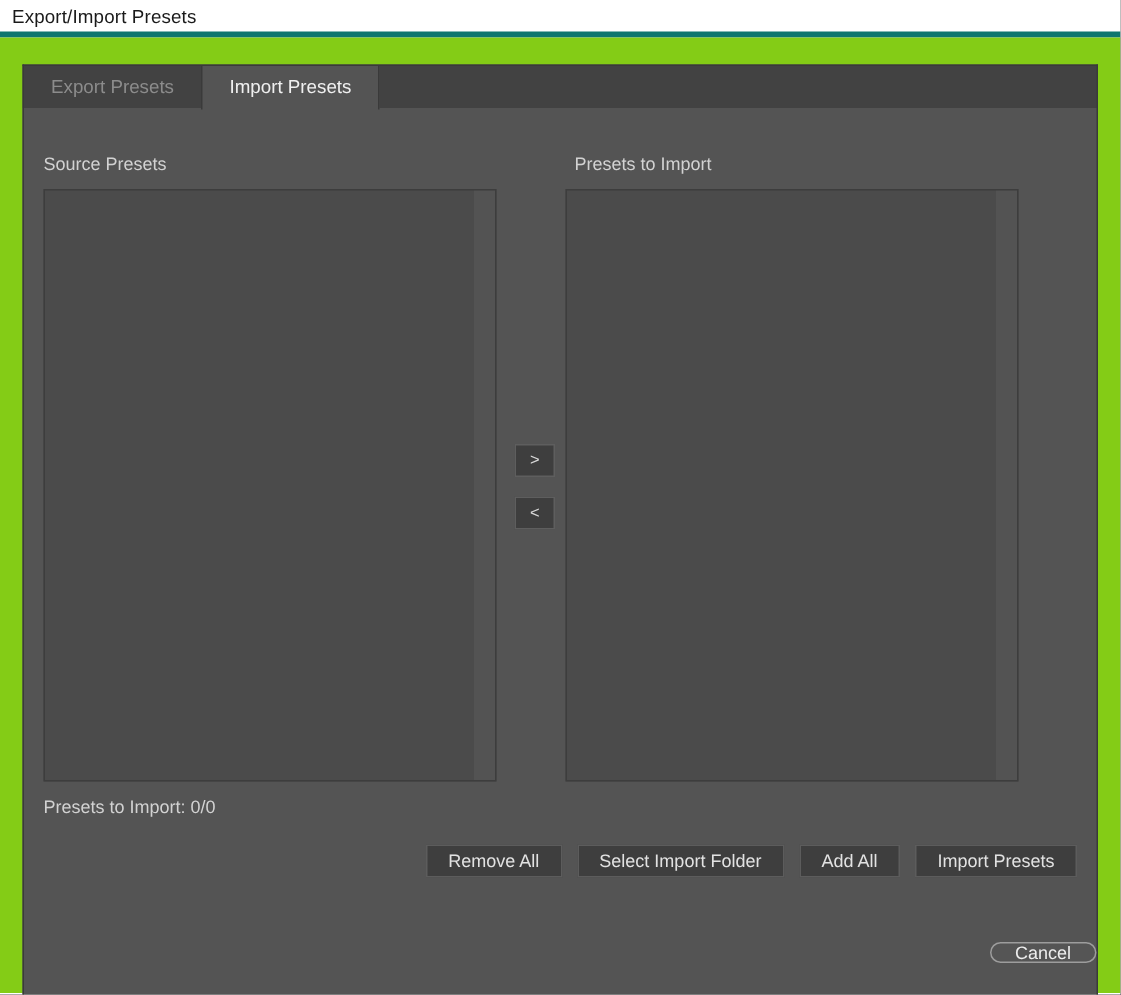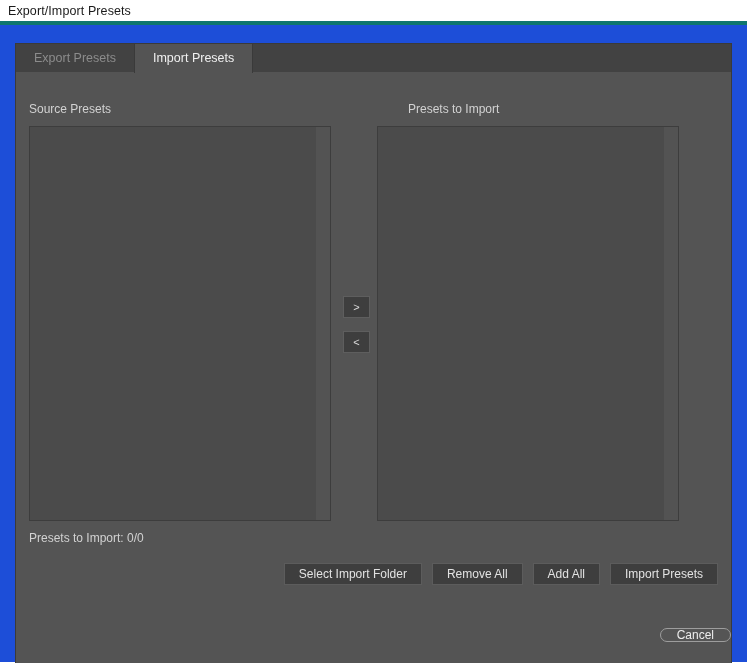--- a/index.html
+++ b/index.html
@@ -32,21 +32,21 @@
     color: #1a1a1a;
     font-size: 12.5px;
     letter-spacing: 0.1px;
   }
 
   
   #dialog-body {
     position: relative;
     width: 747px;
     height: 637px;
-    background: #1d4ed8;
+    background: #84cc16;
     box-sizing: border-box;
   }
 
   
   #tab-container {
     position: absolute;
     left: 15px;
     top: 18px;
     width: 717px;
     height: 590px;
@@ -98,21 +98,21 @@
   }
 
   
   .column-label {
     position: absolute;
     font-size: 12px;
     color: #d2d2d2;
     white-space: nowrap;
   }
   #source-presets-label { left: 13px;  top: 30px; }
-  #presets-to-import-label { left: 392px; top: 30px; }
+  #presets-to-import-label { left: 367px; top: 30px; }
 
   
   .list-box {
     position: absolute;
     background: #4b4b4b;
     border: 1px solid #3d3d3d;
     box-sizing: border-box;
     overflow: hidden;
   }
   #source-presets-list {
@@ -271,24 +271,24 @@
         <span>&gt;</span>
       </div>
       <div class="transfer-button" id="move-left-button">
         <span>&lt;</span>
       </div>
 
       <div id="presets-count-status">Presets to Import: 0/0</div>
 
       <div id="action-button-row">
         <div class="action-button">
-          <span>Select Import Folder</span>
+          <span>Remove All</span>
         </div>
         <div class="action-button">
-          <span>Remove All</span>
+          <span>Select Import Folder</span>
         </div>
         <div class="action-button">
           <span>Add All</span>
         </div>
         <div class="action-button">
           <span>Import Presets</span>
         </div>
       </div>
 
     </div>

